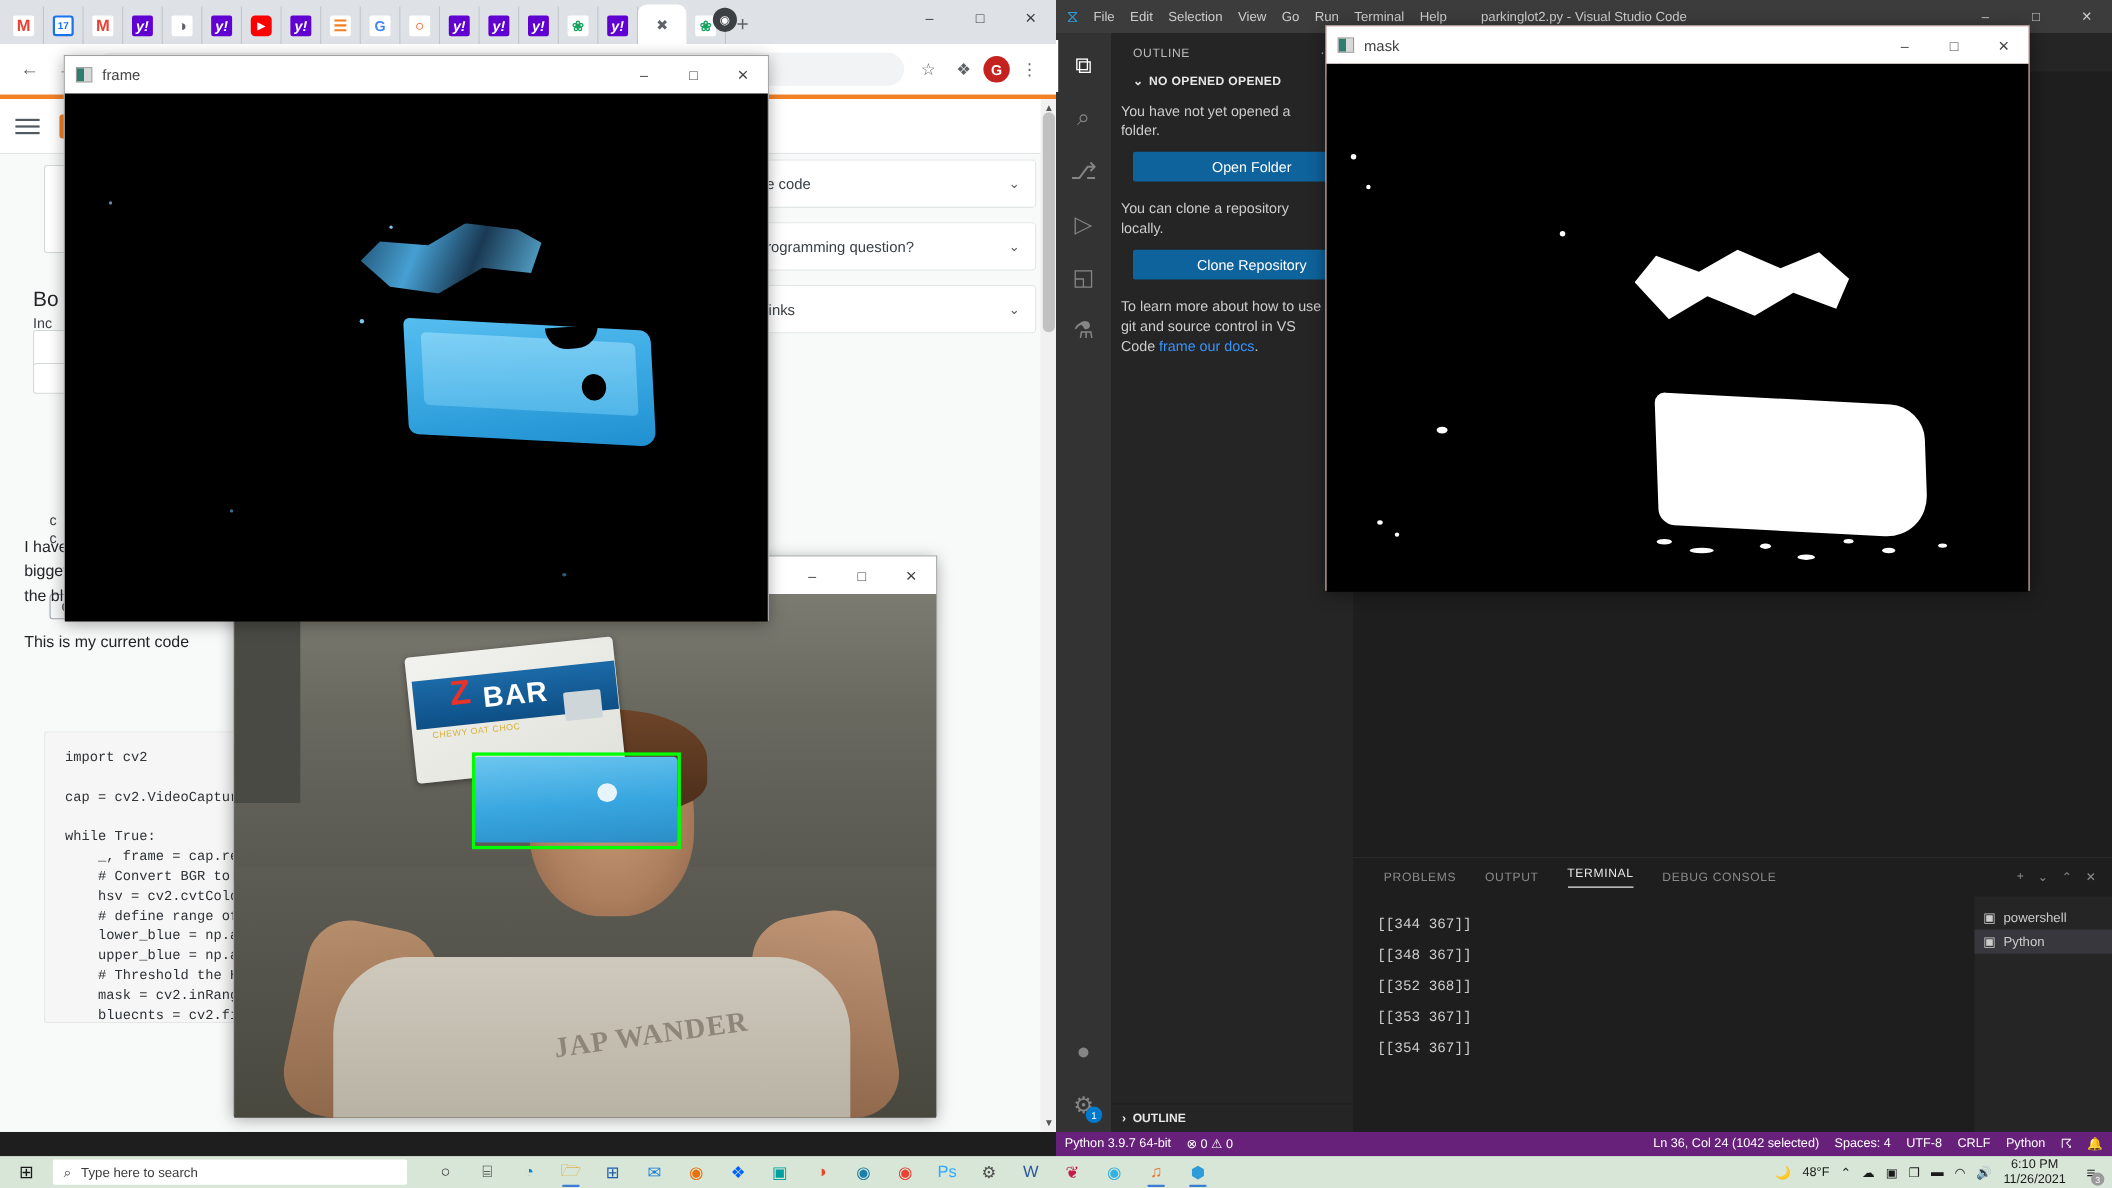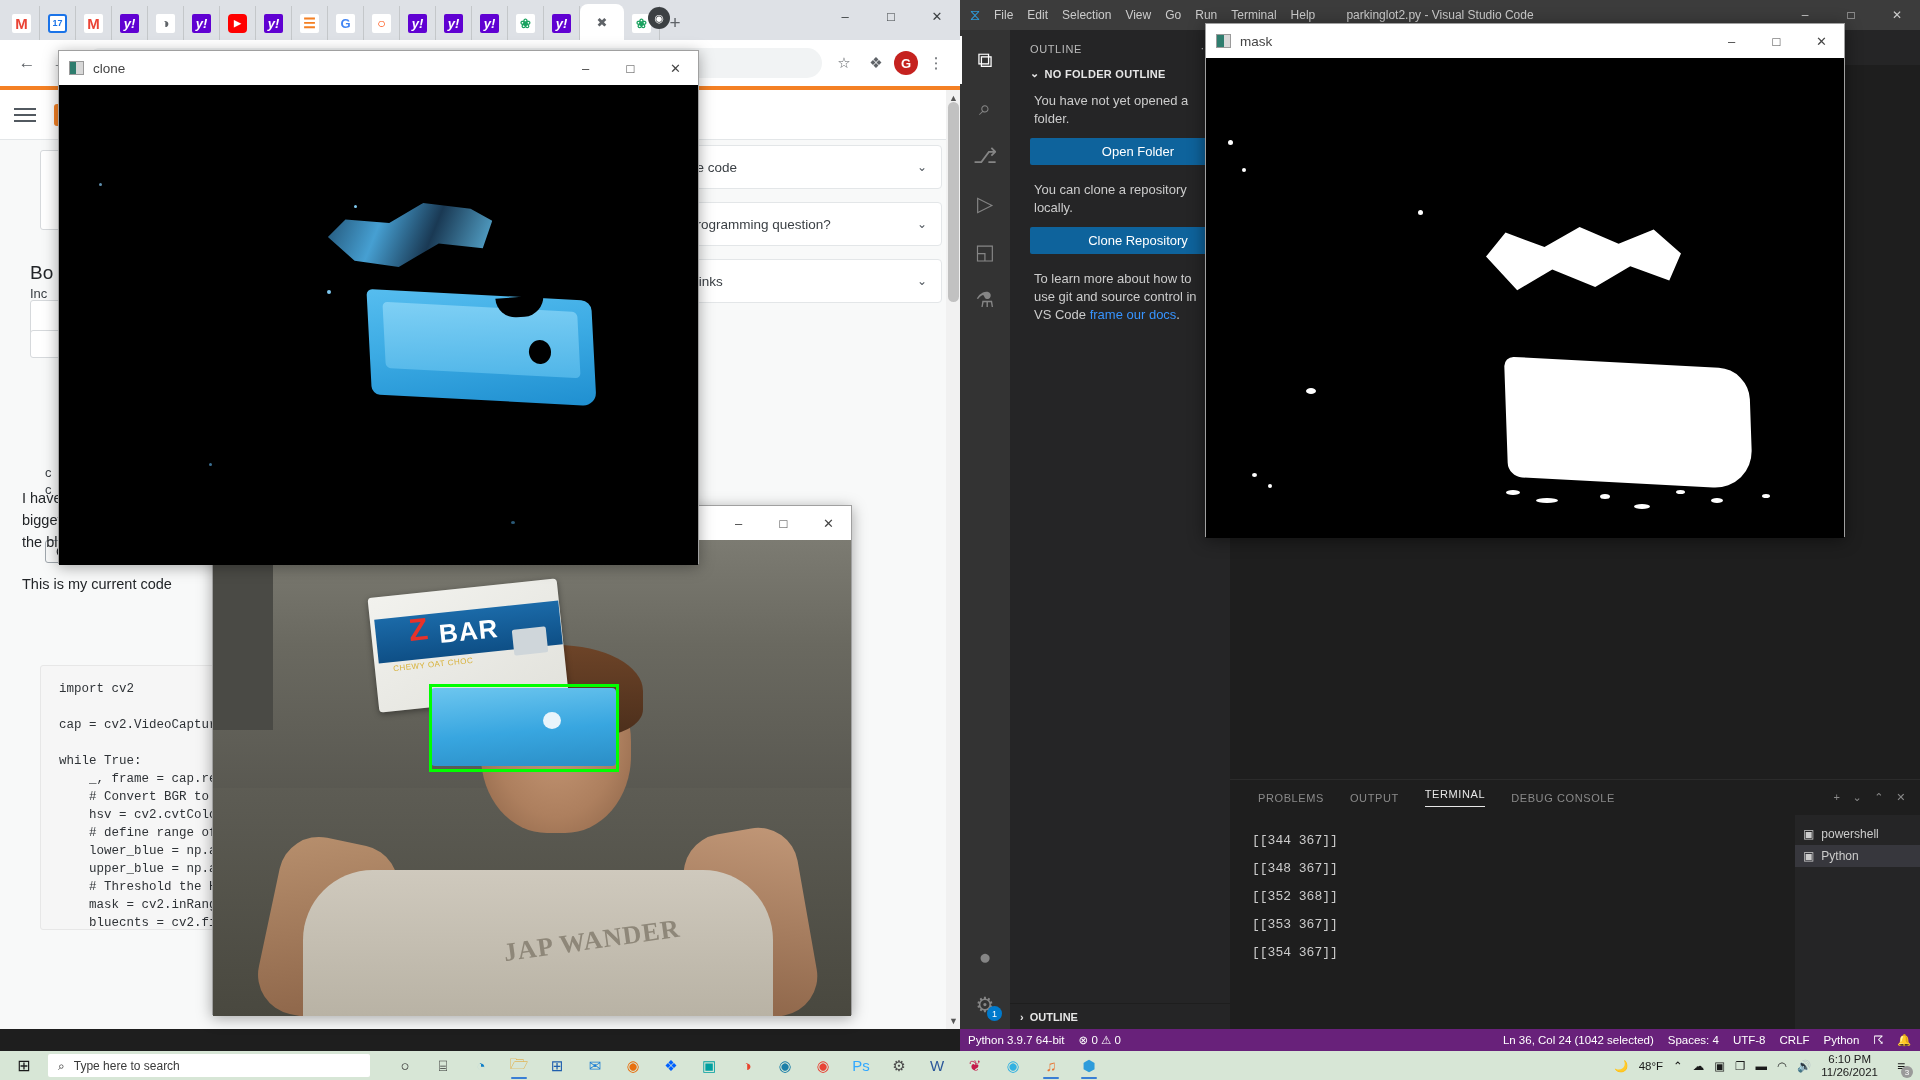--- a/index.html
+++ b/index.html
@@ -268,21 +268,21 @@
   .act-bottom { margin-top:auto; }
   .badge {
     position:absolute; right:8px; bottom:8px; width:15px;height:15px;border-radius:50%;
     background:#007acc;color:#fff;font-size:9px;display:flex;align-items:center;justify-content:center;
   }
   .sidebar { width: 220px; background: #252526; padding-top: 8px; position:relative; }
   .side-head { display:flex; align-items:center; justify-content:space-between;
                padding: 4px 18px 10px 20px; font-size: 11px; letter-spacing: .6px; color:#bbbbbb; }
   .side-sec { padding: 2px 20px; font-size: 11px; font-weight: bold; color:#e7e7e7;
               display:flex; align-items:center; gap:5px; letter-spacing:.3px;}
-  .side-p { padding: 10px 20px 4px 24px; font-size: 13px; line-height: 18px; color:#cccccc; }
+  .side-p { padding: 10px 20px 4px 9px; font-size: 13px; line-height: 18px; color:#cccccc; }
   .side-btn {
     margin: 6px 20px; height: 27px; background: #0e639c; color:#fff; font-size:13px;
     display:flex; align-items:center; justify-content:center; border-radius:2px;padding-left:36px;
   }
   .side-link { color:#3794ff; }
   .outline-row {
     position:absolute; bottom:0; left:0; width:100%; height:26px;
     display:flex; align-items:center; gap:6px; padding-left:10px;
     font-size:11px; font-weight:bold; color:#e7e7e7; background:#252526;
     border-top:1px solid #1e1e1e;
@@ -553,21 +553,21 @@
       <div class="zbar-mini"></div>
       <div class="tray2"></div>
       <div class="tray2-hole"></div>
       <div class="greenbox"></div>
     </div>
   </div>
 
   <div class="win-blue">
     <div class="win-title">
       <span class="win-icon"></span>
-      <span>clone</span>
+      <span>frame</span>
       <span class="win-ctl">
         <span>–</span>
         <span>□</span>
         <span>✕</span>
       </span>
     </div>
     <div class="cv-canvas">
       <div class="wrapper-blue"></div>
       <div class="tray-main"></div>
       <div class="tray-inner"></div>
@@ -617,21 +617,21 @@
         </div>
       </div>
 
       <div class="sidebar">
         <div class="side-head">
           <span>OUTLINE</span>
           <span>⋯</span>
         </div>
         <div class="side-sec">
           <span>⌄</span>
-          <span>NO FOLDER OUTLINE</span>
+          <span>NO OPENED OPENED</span>
         </div>
         <div class="side-p">You have not yet opened a folder.</div>
         <div class="side-btn">Open Folder</div>
         <div class="side-p">You can clone a repository locally.</div>
         <div class="side-btn">Clone Repository</div>
         <div class="side-p"><span>To learn more about how to use git and source control in VS Code </span><span class="side-link">frame our docs</span><span>.</span></div>
         <div class="outline-row">
           <span>›</span>
           <span>OUTLINE</span>
         </div>

